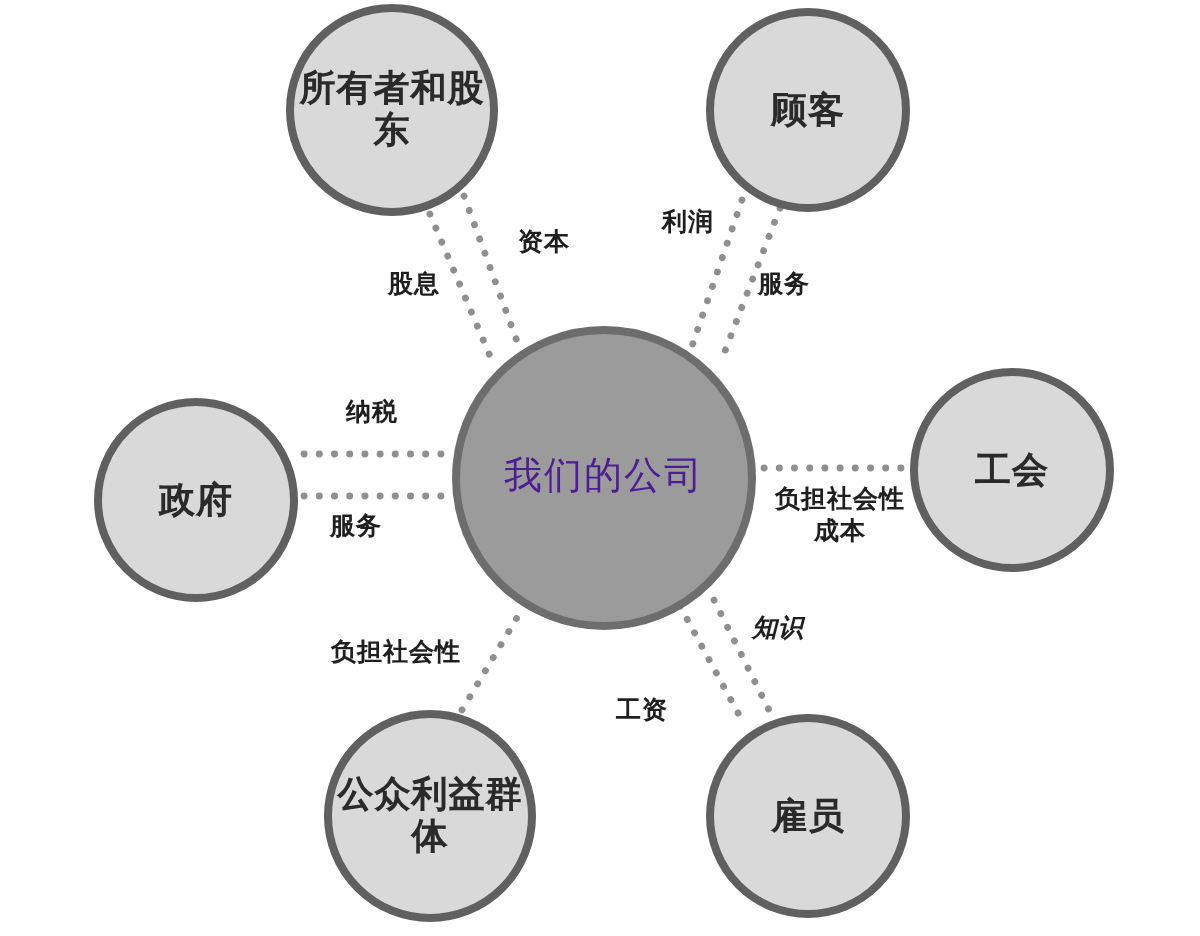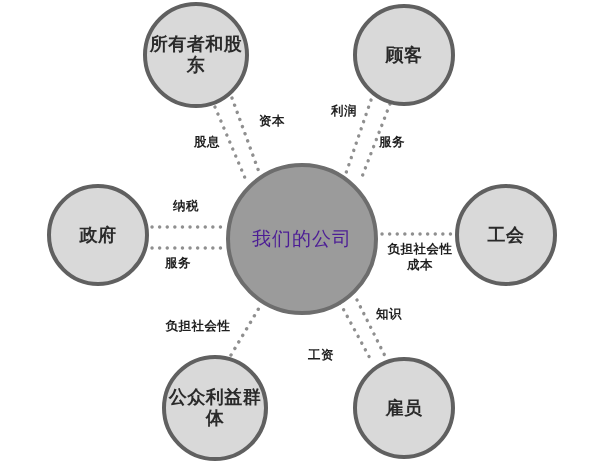--- a/index.html
+++ b/index.html
@@ -80,21 +80,21 @@
       <line x1="357" y1="300" x2="386" y2="358" stroke="#8f8f8f" stroke-width="3.4" stroke-linecap="round" stroke-dasharray="0.1 7.5"></line>
     </svg>
 
   <div id="node-layer">
       <div class="node node-outer" style="left: 143px; top: 2px; width: 106px; height: 106px;">
         <span>所有者和股东</span>
       </div>
       <div class="node node-outer" style="left: 353px; top: 4px; width: 102px; height: 102px;">
         <span>顾客</span>
       </div>
-      <div class="node node-outer" style="left: 47px; top: 184px; width: 102px; height: 102px; text-align: center;">
+      <div class="node node-outer" style="left: 47px; top: 199px; width: 102px; height: 102px; text-align: center;">
         <span>政府</span>
       </div>
       <div class="node node-outer" style="left: 455px; top: 184px; width: 102px; height: 102px; justify-content: center;">
         <span>工会</span>
       </div>
       <div class="node node-outer" style="left: 162px; top: 355px; width: 106px; height: 106px;">
         <span>公众利益群体</span>
       </div>
       <div class="node node-outer" style="left: 353px; top: 357px; width: 102px; height: 102px;">
         <span>雇员</span>
@@ -107,16 +107,16 @@
       <div class="edge-label" style="left: 272px; top: 122px;">资本</div>
       <div class="edge-label" style="left: 207px; top: 143px;">股息</div>
       <div class="edge-label" style="left: 344px; top: 112px;">利润</div>
       <div class="edge-label" style="left: 392px; top: 143px;">服务</div>
       <div class="edge-label" style="left: 186px; top: 207px; font-family: Liberation Serif, serif;">纳税</div>
       <div class="edge-label" style="left: 178px; top: 264px;">服务</div>
       <div class="edge-label" style="left: 420px; top: 258px;">负担社会性
 成本</div>
       <div class="edge-label" style="left: 198px; top: 327px;">负担社会性</div>
       <div class="edge-label" style="left: 321px; top: 356px;">工资</div>
-      <div class="edge-label" style="left: 389px; top: 315px;">知识</div>
+      <div class="edge-label" style="left: 389px; top: 315px; font-style: italic;">知识</div>
     </div>
 
 </div>
 
 </body></html>

